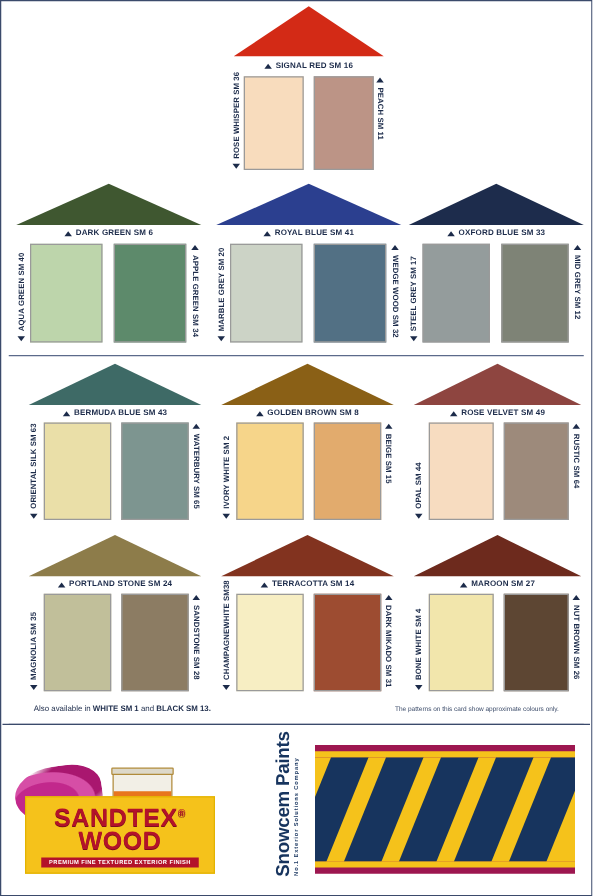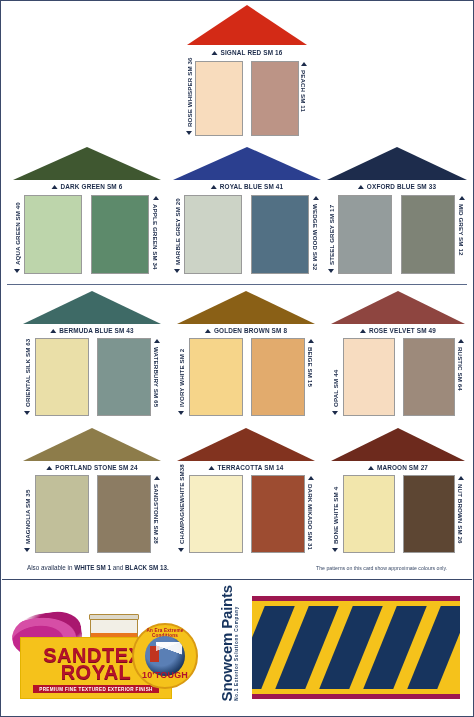--- a/index.html
+++ b/index.html
@@ -430,33 +430,25 @@
       </div>
       <div class="pail pail-sm">
         <div class="lid"></div>
         <div class="band" style="top:6px;height:4px;"></div>
         <div class="stripes" style="top:10px;height:7px;"></div>
       </div>
 
       <div class="sandtex-box">
         <div class="sandtex-name">
           <span>SANDTEX</span><sup>®</sup><br>
-          <span>ROYAL</span>
+          <span>WOOD</span>
         </div>
         <div class="sandtex-tag">PREMIUM FINE TEXTURED EXTERIOR FINISH</div>
       </div>
 
-      <div class="tough">
-        <div class="arc">An Era Extreme Conditions</div>
-        <div class="inner">
-          <div class="blk"></div>
-          <div class="flash"></div>
-        </div>
-        <div class="tg">10'TOUGH</div>
-      </div>
     </div>
 
     <div class="brand-right">
       <div class="snow-name">Snowcem Paints</div>
       <div class="snow-tag">No.1 Exterior Solutions Company</div>
       <div class="snow-flag">
         <div class="ybar t"></div>
         <div class="ybar b"></div>
         <div class="field">
           <div class="s" style="left:-4px;"></div>

